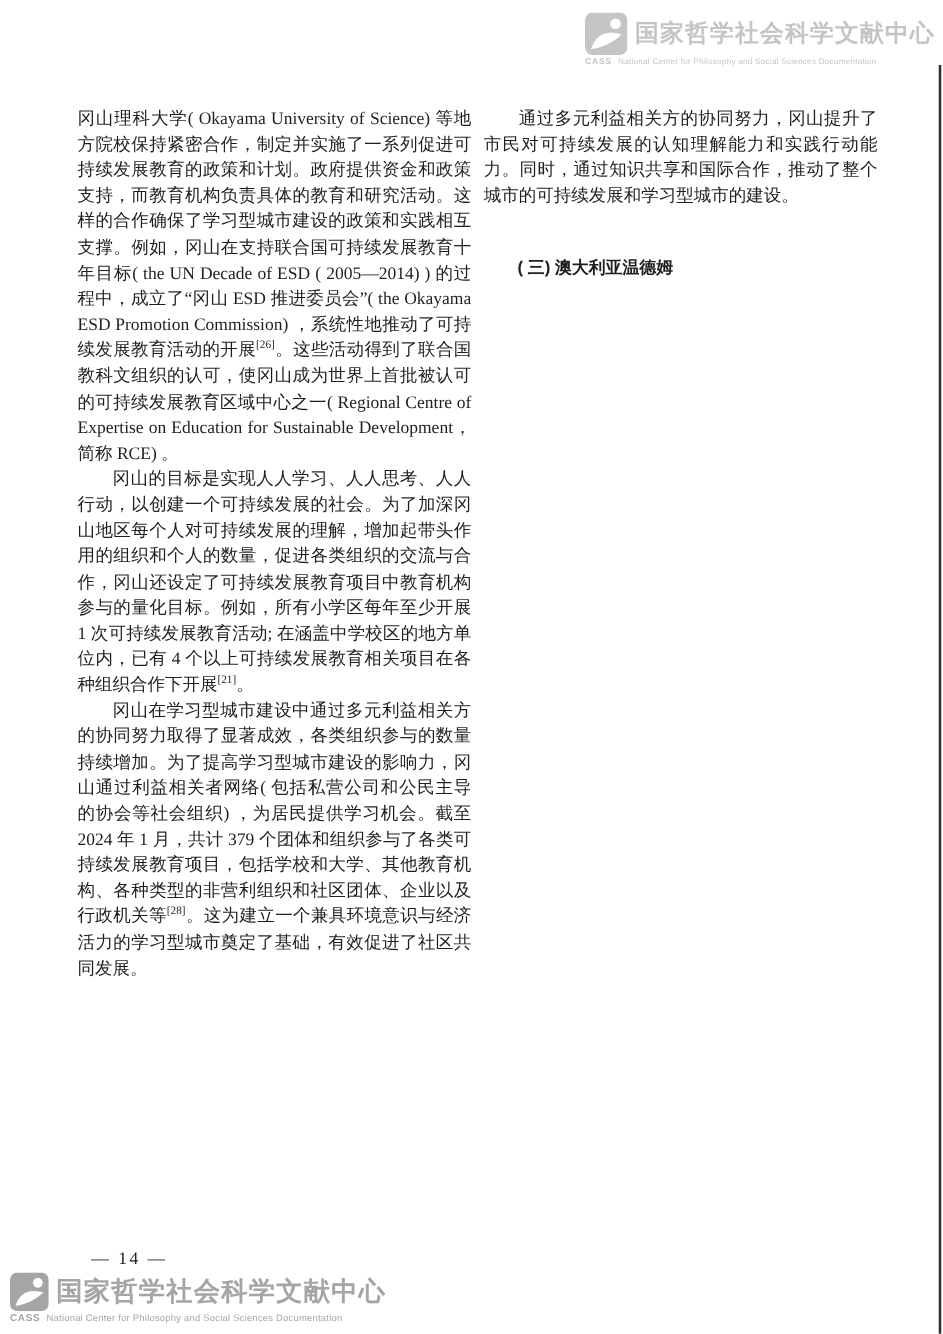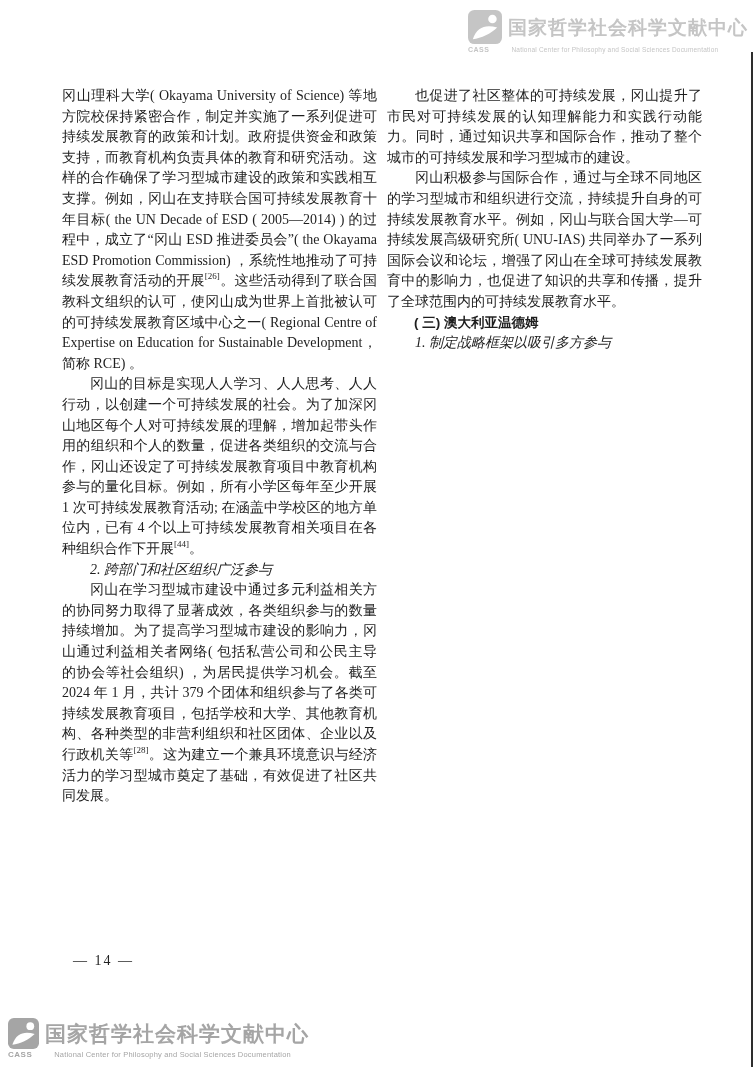--- a/index.html
+++ b/index.html
@@ -11,21 +11,21 @@
   }
   .page{position:absolute;inset:0;background:#ffffff;}
 
   
   .scan-edge{position:absolute;top:52px;bottom:0;right:1px;width:2px;background:#2e2e2e;}
 
   
   .logo{position:absolute;line-height:1;}
   .logo-row{display:flex;align-items:center;gap:6px;}
   .logo-title{font-family:"Liberation Sans","DejaVu Sans",sans-serif;font-weight:bold;letter-spacing:1px;white-space:nowrap;}
-  .logo-sub{display:flex;align-items:baseline;gap:22px;margin-top:2px;font-family:"Liberation Sans","DejaVu Sans",sans-serif;white-space:nowrap;}
+  .logo-sub{display:flex;align-items:baseline;gap:5px;margin-top:2px;font-family:"Liberation Sans","DejaVu Sans",sans-serif;white-space:nowrap;}
   .logo-acronym{font-weight:bold;letter-spacing:0.5px;}
   .logo-header{top:10px;right:6px;color:#c5c5c5;}
   .logo-header .logo-icon svg{width:34px;height:34px;}
   .logo-header .logo-title{font-size:19px;}
   .logo-header .logo-acronym{font-size:7px;}
   .logo-header .logo-subtitle{font-size:6.5px;letter-spacing:0.2px;}
   .logo-footer{left:8px;bottom:8px;color:#a5a5a5;}
   .logo-footer .logo-icon svg{width:31px;height:31px;}
   .logo-footer .logo-title{font-size:21px;}
   .logo-footer .logo-acronym{font-size:8px;}
@@ -34,25 +34,25 @@
 
   
   .content{
     position:absolute;left:62px;top:86px;width:640px;
     display:flex;gap:10px;color:#1e1e1e;
   }
   .col{width:316px;font-size:14px;line-height:20.6px;text-align:justify;}
   .col p{margin:0;padding:0;}
   .col p.indent{text-indent:2em;}
   .col p.subheading{font-style:italic;text-indent:2em;}
-  .col p.section{font-weight:bold;text-indent:2em;font-family:"Liberation Sans","DejaVu Sans",sans-serif;font-size:13.5px;}
+  .col p.section{font-weight:bold;text-indent:2em;font-family:"Liberation Sans","DejaVu Sans",sans-serif;font-size:13.5px;margin-top:36px;}
   .col sup{font-size:9px;line-height:0;vertical-align:super;}
 
   .page-number{
-    position:absolute;left:73px;top:953px;
+    position:absolute;left:73px;top:1000px;
     font-size:14px;color:#222;letter-spacing:2px;
     font-family:"Liberation Serif","DejaVu Serif",serif;
   }
 </style>
 </head>
 <body>
 
 <div class="page">
 
   <div class="logo logo-header">
@@ -68,29 +68,26 @@
     </div>
     <div class="logo-sub">
       <span class="logo-acronym">CASS</span>
       <span class="logo-subtitle">National Center for Philosophy and Social Sciences Documentation</span>
     </div>
   </div>
 
   <div class="content">
     <div class="col" id="col-left">
         <p class="body">冈山理科大学( Okayama University of Science) 等地方院校保持紧密合作，制定并实施了一系列促进可持续发展教育的政策和计划。政府提供资金和政策支持，而教育机构负责具体的教育和研究活动。这样的合作确保了学习型城市建设的政策和实践相互支撑。例如，冈山在支持联合国可持续发展教育十年目标( the UN Decade of ESD ( 2005—2014) ) 的过程中，成立了“冈山 ESD 推进委员会”( the Okayama ESD Promotion Commission) ，系统性地推动了可持续发展教育活动的开展<sup>[26]</sup>。这些活动得到了联合国教科文组织的认可，使冈山成为世界上首批被认可的可持续发展教育区域中心之一( Regional Centre of Expertise on Education for Sustainable Development，简称 RCE) 。</p>
-        <p class="body indent">冈山的目标是实现人人学习、人人思考、人人行动，以创建一个可持续发展的社会。为了加深冈山地区每个人对可持续发展的理解，增加起带头作用的组织和个人的数量，促进各类组织的交流与合作，冈山还设定了可持续发展教育项目中教育机构参与的量化目标。例如，所有小学区每年至少开展 1 次可持续发展教育活动; 在涵盖中学校区的地方单位内，已有 4 个以上可持续发展教育相关项目在各种组织合作下开展<sup>[44]</sup>。</p>
-        <p class="subheading indent">2. 跨部门和社区组织广泛参与</p>
+        <p class="body indent">冈山的目标是实现人人学习、人人思考、人人行动，以创建一个可持续发展的社会。为了加深冈山地区每个人对可持续发展的理解，增加起带头作用的组织和个人的数量，促进各类组织的交流与合作，冈山还设定了可持续发展教育项目中教育机构参与的量化目标。例如，所有小学区每年至少开展 1 次可持续发展教育活动; 在涵盖中学校区的地方单位内，已有 4 个以上可持续发展教育相关项目在各种组织合作下开展<sup>[21]</sup>。</p>
         <p class="body indent">冈山在学习型城市建设中通过多元利益相关方的协同努力取得了显著成效，各类组织参与的数量持续增加。为了提高学习型城市建设的影响力，冈山通过利益相关者网络( 包括私营公司和公民主导的协会等社会组织) ，为居民提供学习机会。截至 2024 年 1 月，共计 379 个团体和组织参与了各类可持续发展教育项目，包括学校和大学、其他教育机构、各种类型的非营利组织和社区团体、企业以及行政机关等<sup>[28]</sup>。这为建立一个兼具环境意识与经济活力的学习型城市奠定了基础，有效促进了社区共同发展。</p>
       </div>
     <div class="col" id="col-right">
-        <p class="body indent">也促进了社区整体的可持续发展，冈山提升了市民对可持续发展的认知理解能力和实践行动能力。同时，通过知识共享和国际合作，推动了整个城市的可持续发展和学习型城市的建设。</p>
-        <p class="body indent">冈山积极参与国际合作，通过与全球不同地区的学习型城市和组织进行交流，持续提升自身的可持续发展教育水平。例如，冈山与联合国大学—可持续发展高级研究所( UNU-IAS) 共同举办了一系列国际会议和论坛，增强了冈山在全球可持续发展教育中的影响力，也促进了知识的共享和传播，提升了全球范围内的可持续发展教育水平。</p>
+        <p class="body indent">通过多元利益相关方的协同努力，冈山提升了市民对可持续发展的认知理解能力和实践行动能力。同时，通过知识共享和国际合作，推动了整个城市的可持续发展和学习型城市的建设。</p>
         <p class="section indent">( 三) 澳大利亚温德姆</p>
-        <p class="subheading indent">1. 制定战略框架以吸引多方参与</p>
       </div>
   </div>
 
   <div class="page-number">— 14 —</div>
 
   <div class="logo logo-footer">
     <div class="logo-row">
       <span class="logo-icon">
         <svg viewBox="0 0 32 32" xmlns="http://www.w3.org/2000/svg" aria-hidden="true">
           <rect x="0" y="0" width="32" height="32" rx="6"></rect>

